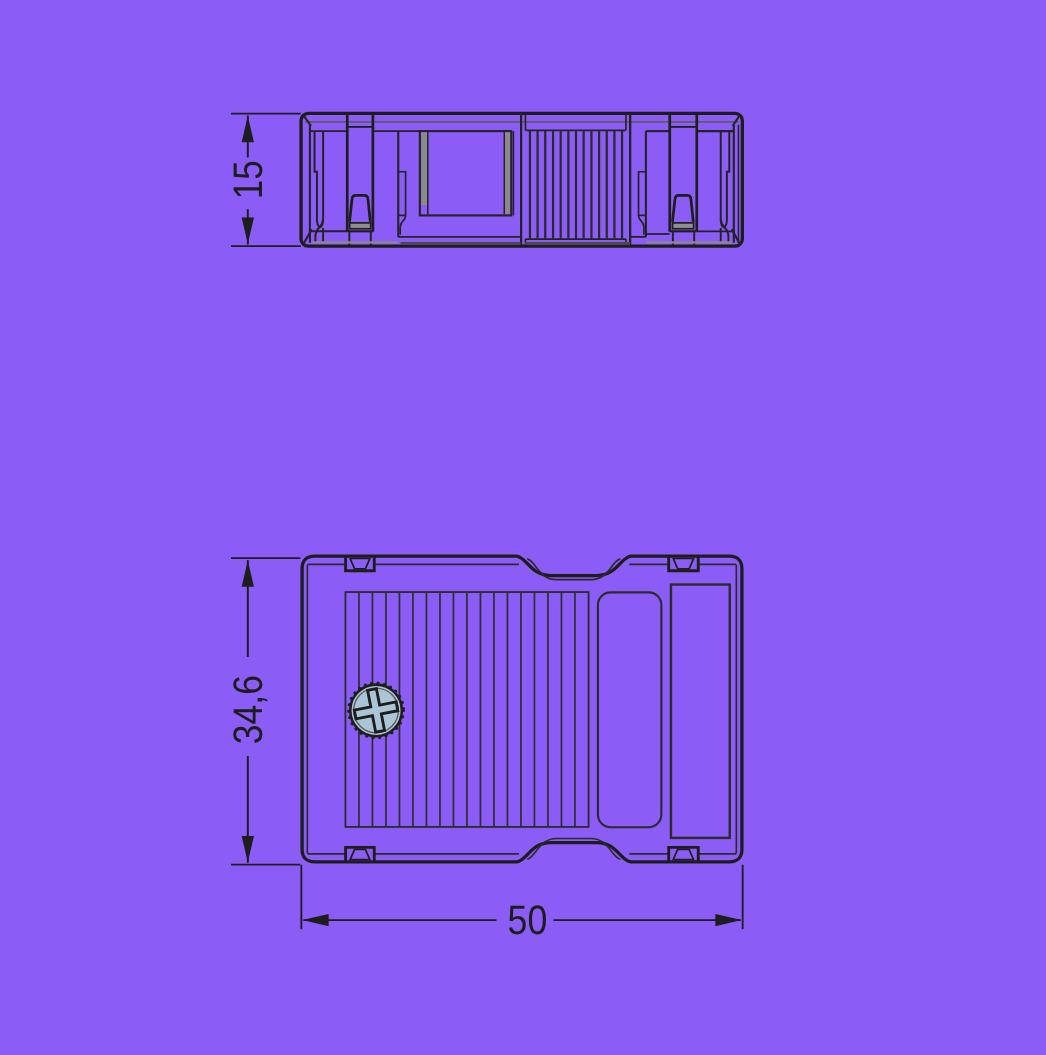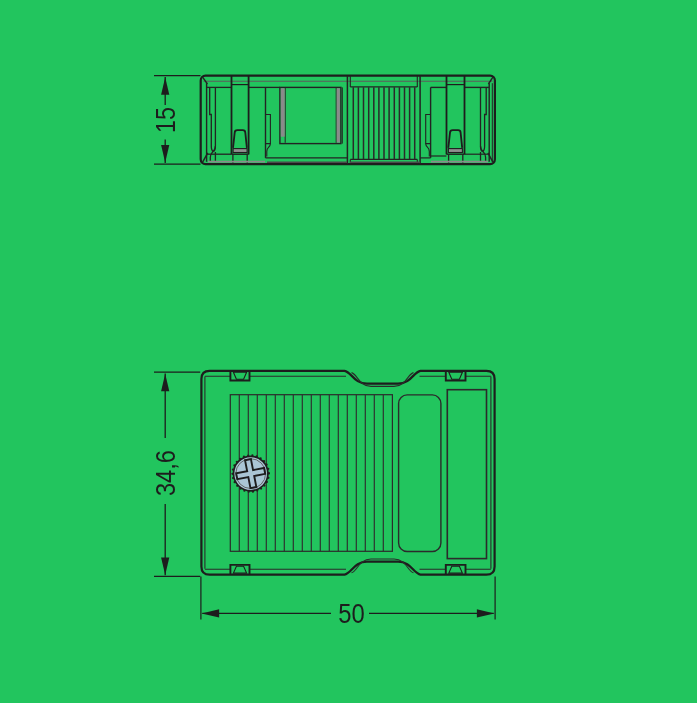--- a/index.html
+++ b/index.html
@@ -1,16 +1,16 @@
 <!DOCTYPE html>
 <html><head>
 <meta charset="utf-8">
 <style>
   html,body{margin:0;padding:0;background:#ffffff;}
-  .page{width:697px;height:703px;position:relative;background:#22c55e;overflow:hidden;}
+  .page{width:697px;height:703px;position:relative;background:#8b5cf6;overflow:hidden;}
   text{font-family:"Liberation Sans", sans-serif;fill:#1d1d1d;}
 </style>
 </head>
 <body>
 <div class="page">
 <svg width="697" height="703" viewBox="0 0 697 703" fill="none" stroke-linecap="butt">
 
 <g stroke="#1d1d1d" stroke-width="2.2">
   <rect x="200.7" y="75.6" width="294.2" height="88.5" rx="4.8"></rect>
 </g>

